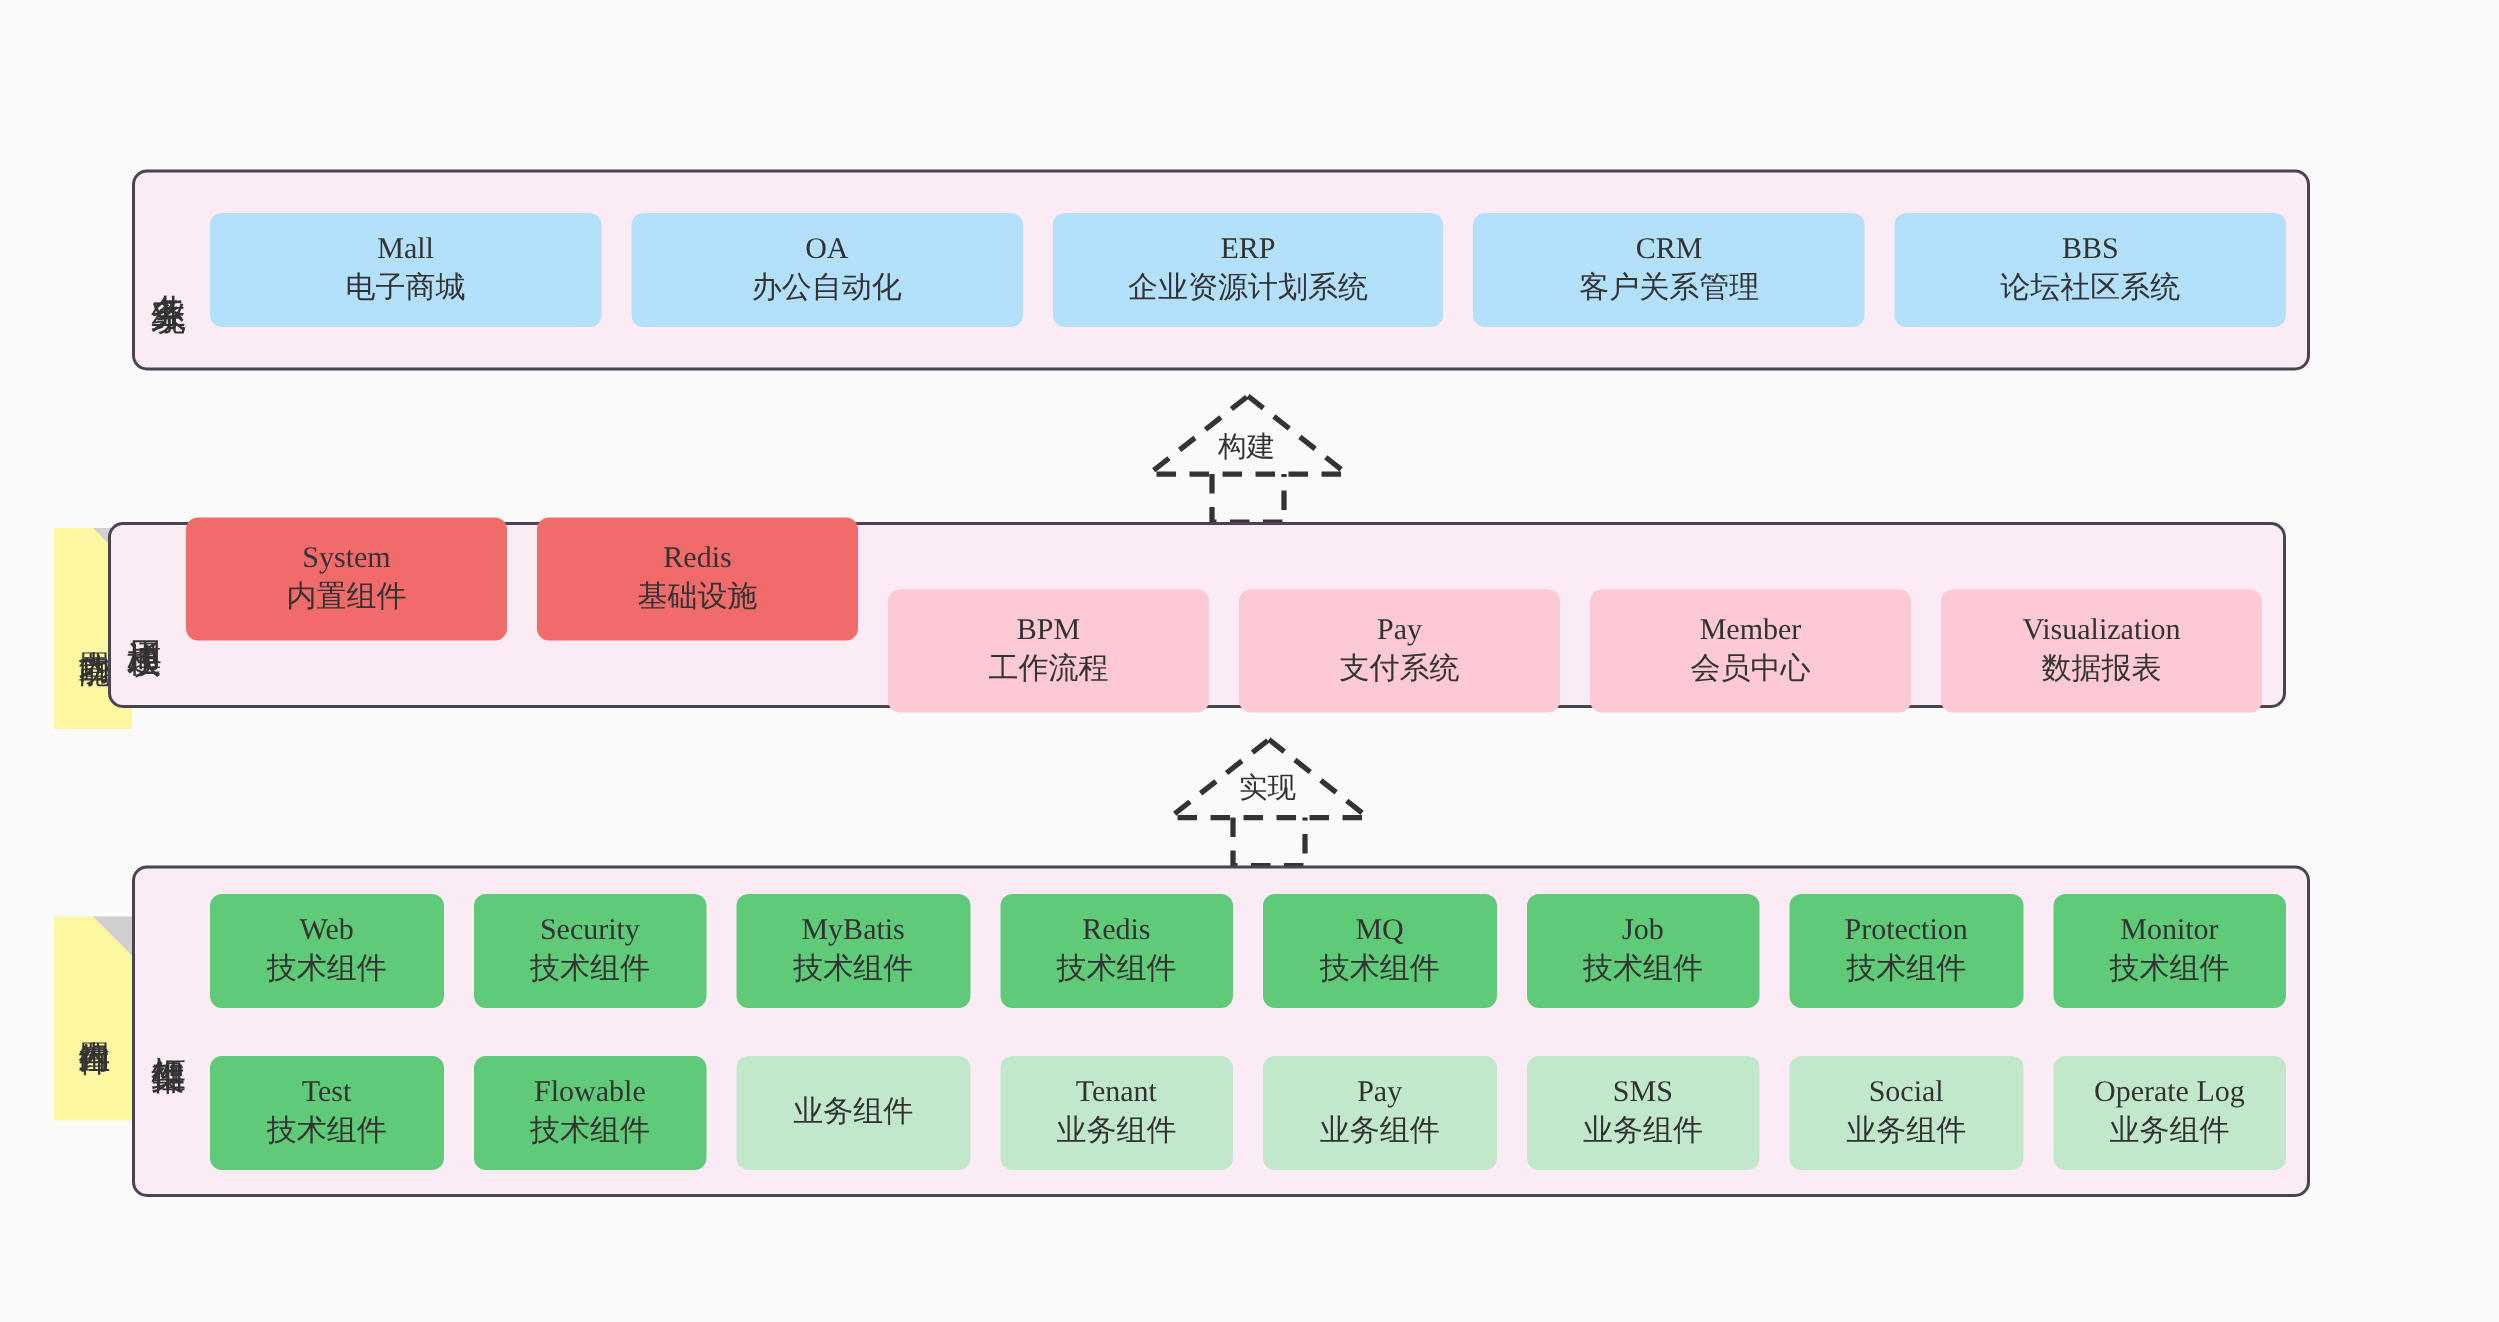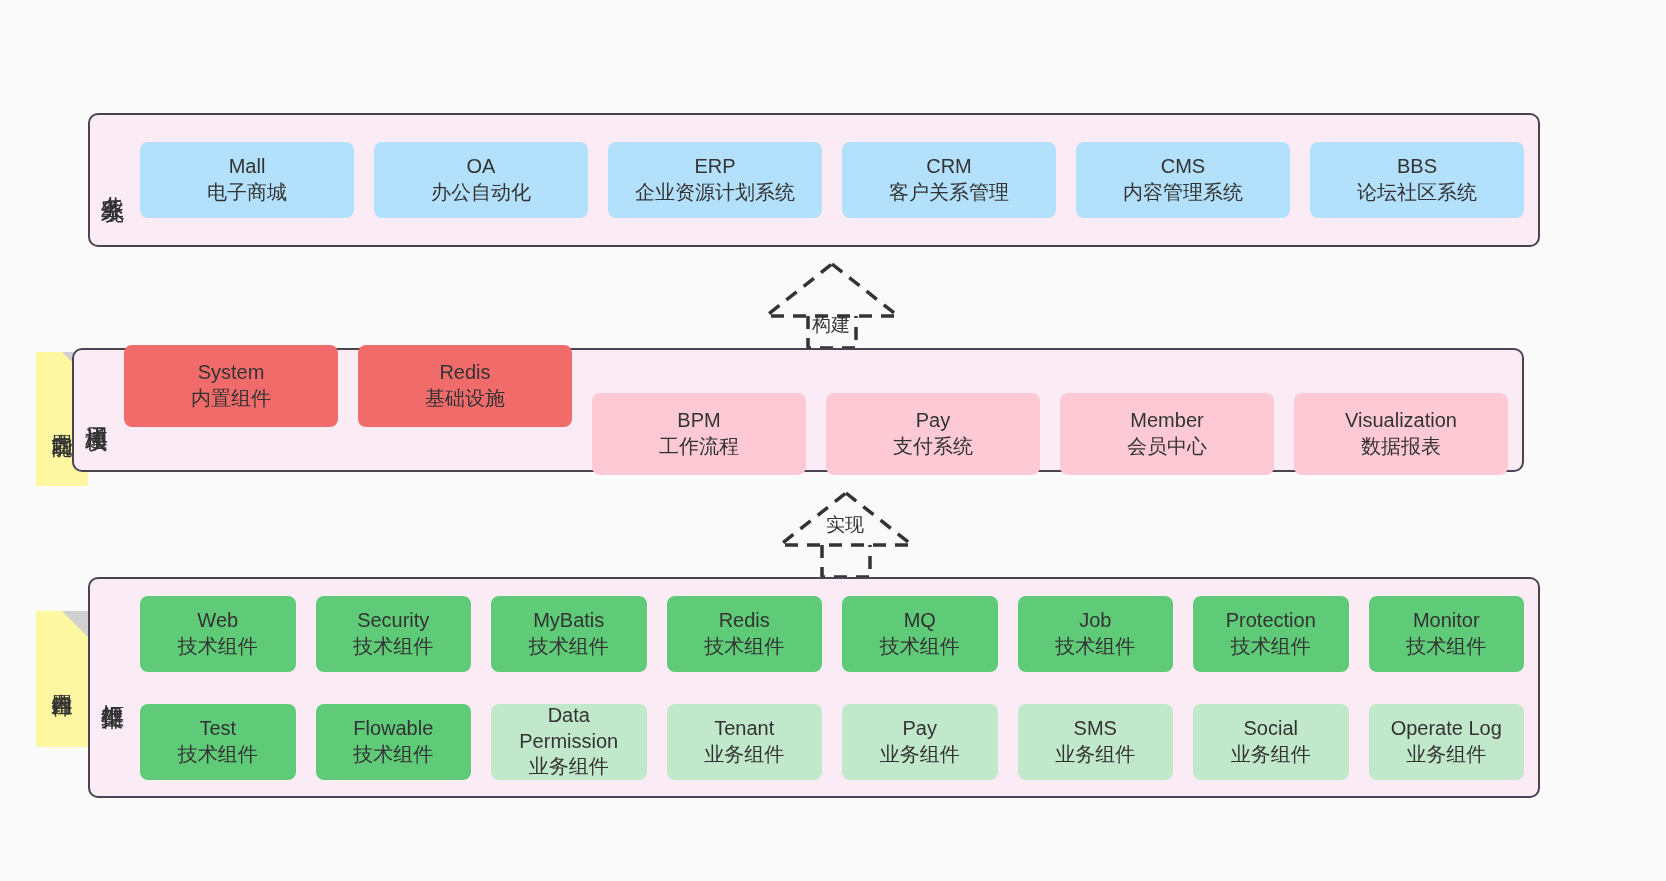--- a/index.html
+++ b/index.html
@@ -55,20 +55,21 @@
     flex: 1 1 auto;
     display: flex;
     align-items: center;
     padding: 0 14px 0 6px;
   }
 
   .row {
     display: flex;
     width: 100%;
     gap: 20px;
+    font-family: Liberation Serif, serif;
   }
 
   .col-stack {
     display: flex;
     flex-direction: column;
     width: 100%;
     gap: 32px;
   }
 
   
@@ -171,37 +172,33 @@
         </div>
         <div class="card c-blue">
           <span class="t1">ERP</span>
           <span class="t2">企业资源计划系统</span>
         </div>
         <div class="card c-blue">
           <span class="t1">CRM</span>
           <span class="t2">客户关系管理</span>
         </div>
         <div class="card c-blue">
-          <span class="t1">CMS</span>
-          <span class="t2">内容管理系统</span>
-        </div>
-        <div class="card c-blue">
           <span class="t1">BBS</span>
           <span class="t2">论坛社区系统</span>
         </div>
       </div>
     </div>
   </div>
 
   <svg class="arrow" style="left:752px; top:258px;" width="160" height="92" viewBox="0 0 160 92">
 
     <path d="M 80 6 L 146 58 L 14 58 Z" fill="#fafafa" stroke="#333333" stroke-width="3.5" stroke-dasharray="13,9" stroke-linejoin="miter"></path>
     <path d="M 56 58 L 56 90 L 104 90 L 104 58" fill="none" stroke="#333333" stroke-width="3.5" stroke-dasharray="13,9"></path>
   </svg>
-  <div class="arrow-label" style="left:812px; top:312px;">构建</div>
+  <div class="arrow-label" style="left:812px; top:285px;">构建</div>
 
   <div class="layer h-mod" style="left:72px; top:348px; width:1452px; height:124px;">
     <div class="layer-title">通用模块</div>
     <div class="layer-body">
       <div class="row">
         <div class="card c-red">
           <span class="t1">System</span>
           <span class="t2">内置组件</span>
         </div>
         <div class="card c-red">
@@ -277,21 +274,20 @@
         <div class="row">
           <div class="card c-green">
             <span class="t1">Test</span>
             <span class="t2">技术组件</span>
           </div>
           <div class="card c-green">
             <span class="t1">Flowable</span>
             <span class="t2">技术组件</span>
           </div>
           <div class="card c-lightgreen">
-            <span class="t1">Data Permission</span>
             <span class="t2">业务组件</span>
           </div>
           <div class="card c-lightgreen">
             <span class="t1">Tenant</span>
             <span class="t2">业务组件</span>
           </div>
           <div class="card c-lightgreen">
             <span class="t1">Pay</span>
             <span class="t2">业务组件</span>
           </div>

